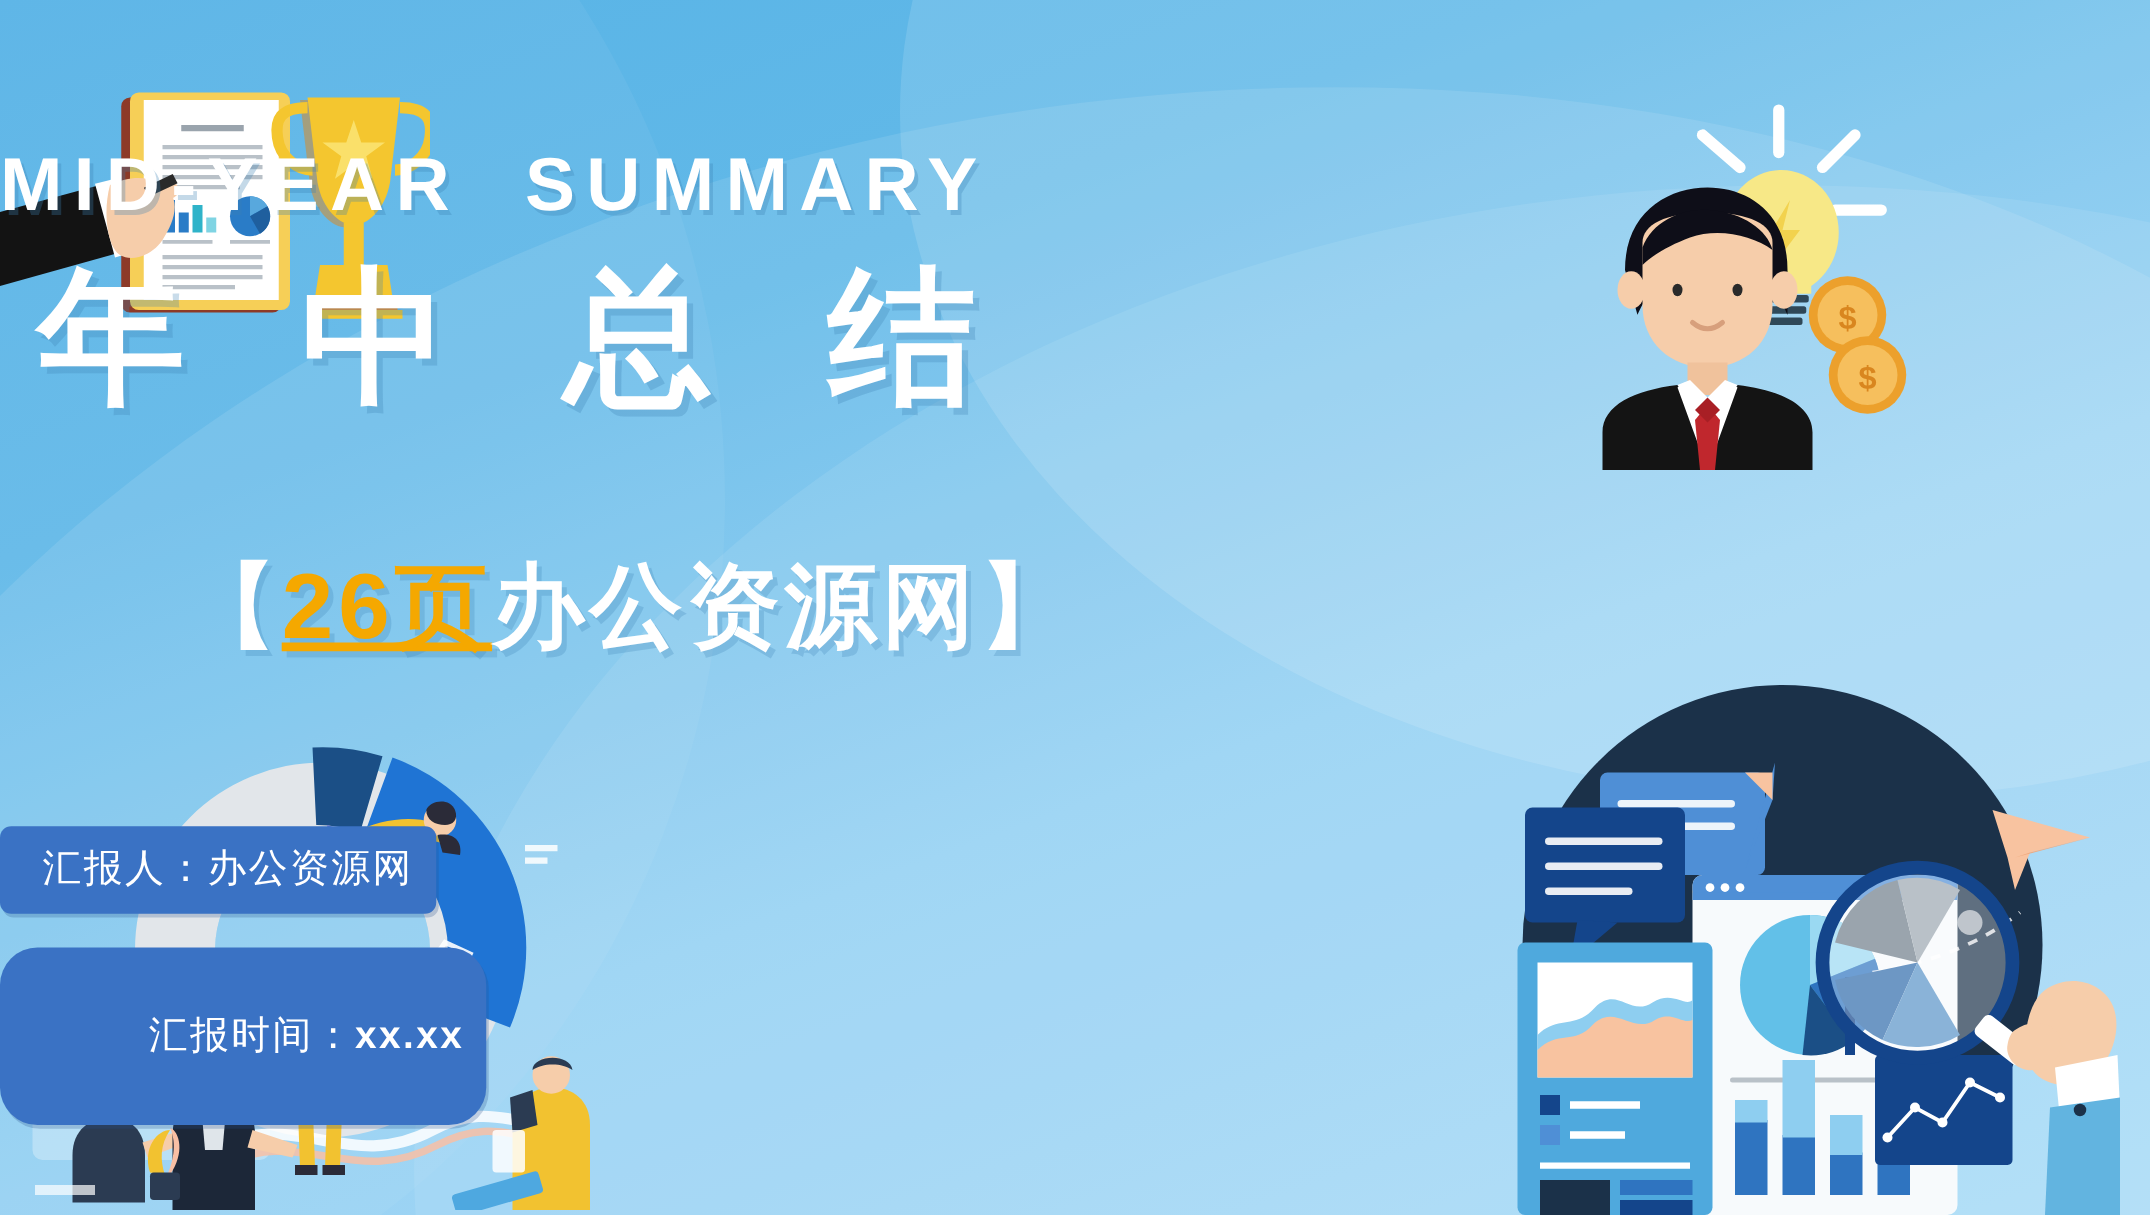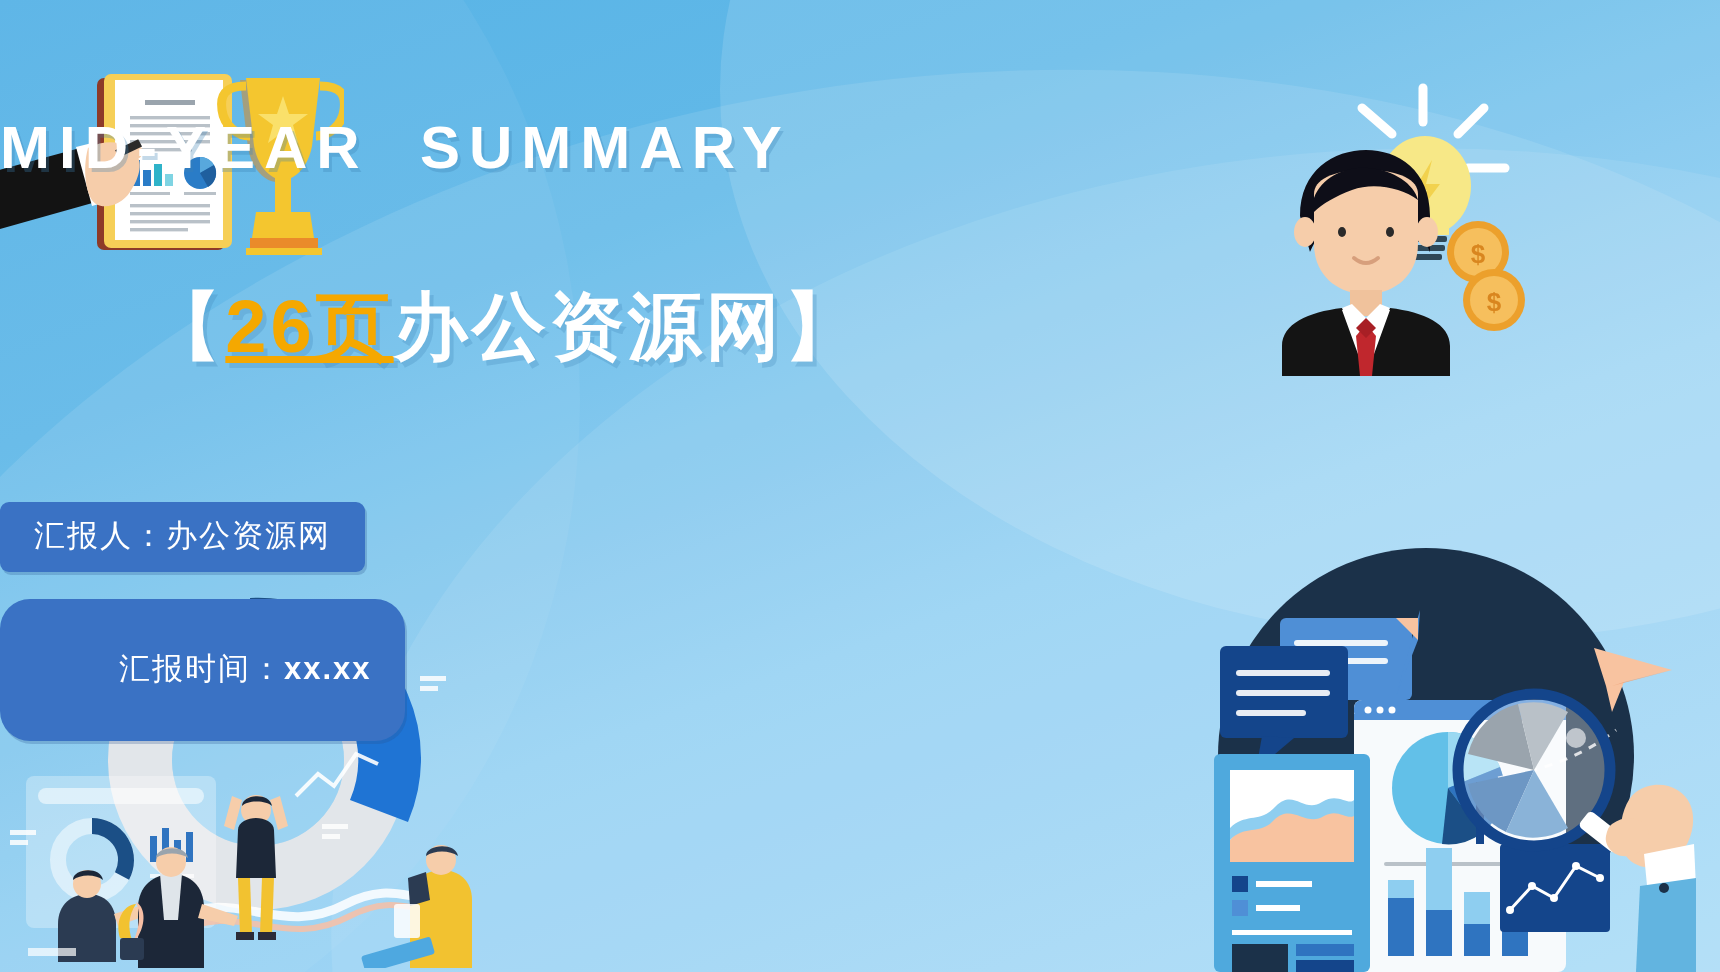--- a/index.html
+++ b/index.html
@@ -89,21 +89,21 @@
   }
   .sub-title .hl { color: #f5a800; text-decoration: underline; }
 
   .badge-wrap { margin-top: 42px; }
   .badge {
     display: inline-block;
     background: #3a72c4;
     color: #ffffff;
     font-size: 31px;
     letter-spacing: 2px;
-    padding: 13px 34px 15px 34px;
+    padding: 13px 18px 15px 34px;
     border-radius: 9px;
     box-shadow: 2px 3px 0 rgba(40,80,140,0.25);
     white-space: pre;
   }
   .badge.second { margin-top: 27px; border-radius: 30px; }
   .badge .bold { font-weight: bold; }
 
   
   .ill { position: absolute; z-index: 30; }
   #ill-topleft  { left: -16px; top: 52px; }
@@ -471,20 +471,21 @@
         <path d="M544 338 L600 330 L600 424 L540 424 Z" fill="#62b4e0"></path>
         <circle cx="568" cy="340" r="5" fill="#1b3149"></circle>
       </g>
     </svg>
   </div>
 
   <div class="center-block">
 
     <div class="eng-title">MID-YEAR  SUMMARY</div>
 
+    <div class="cn-title">年 中 总 结</div>
 
     <div class="sub-title">
       <span>【</span><span class="hl">26页</span><span>办公资源网</span><span>】</span>
     </div>
 
     <div class="badge-wrap">
       <div class="badge">汇报人：办公资源网</div>
       <br>
       <div class="badge second">
         <span>汇报时间：</span><span class="bold">xx.xx</span>

